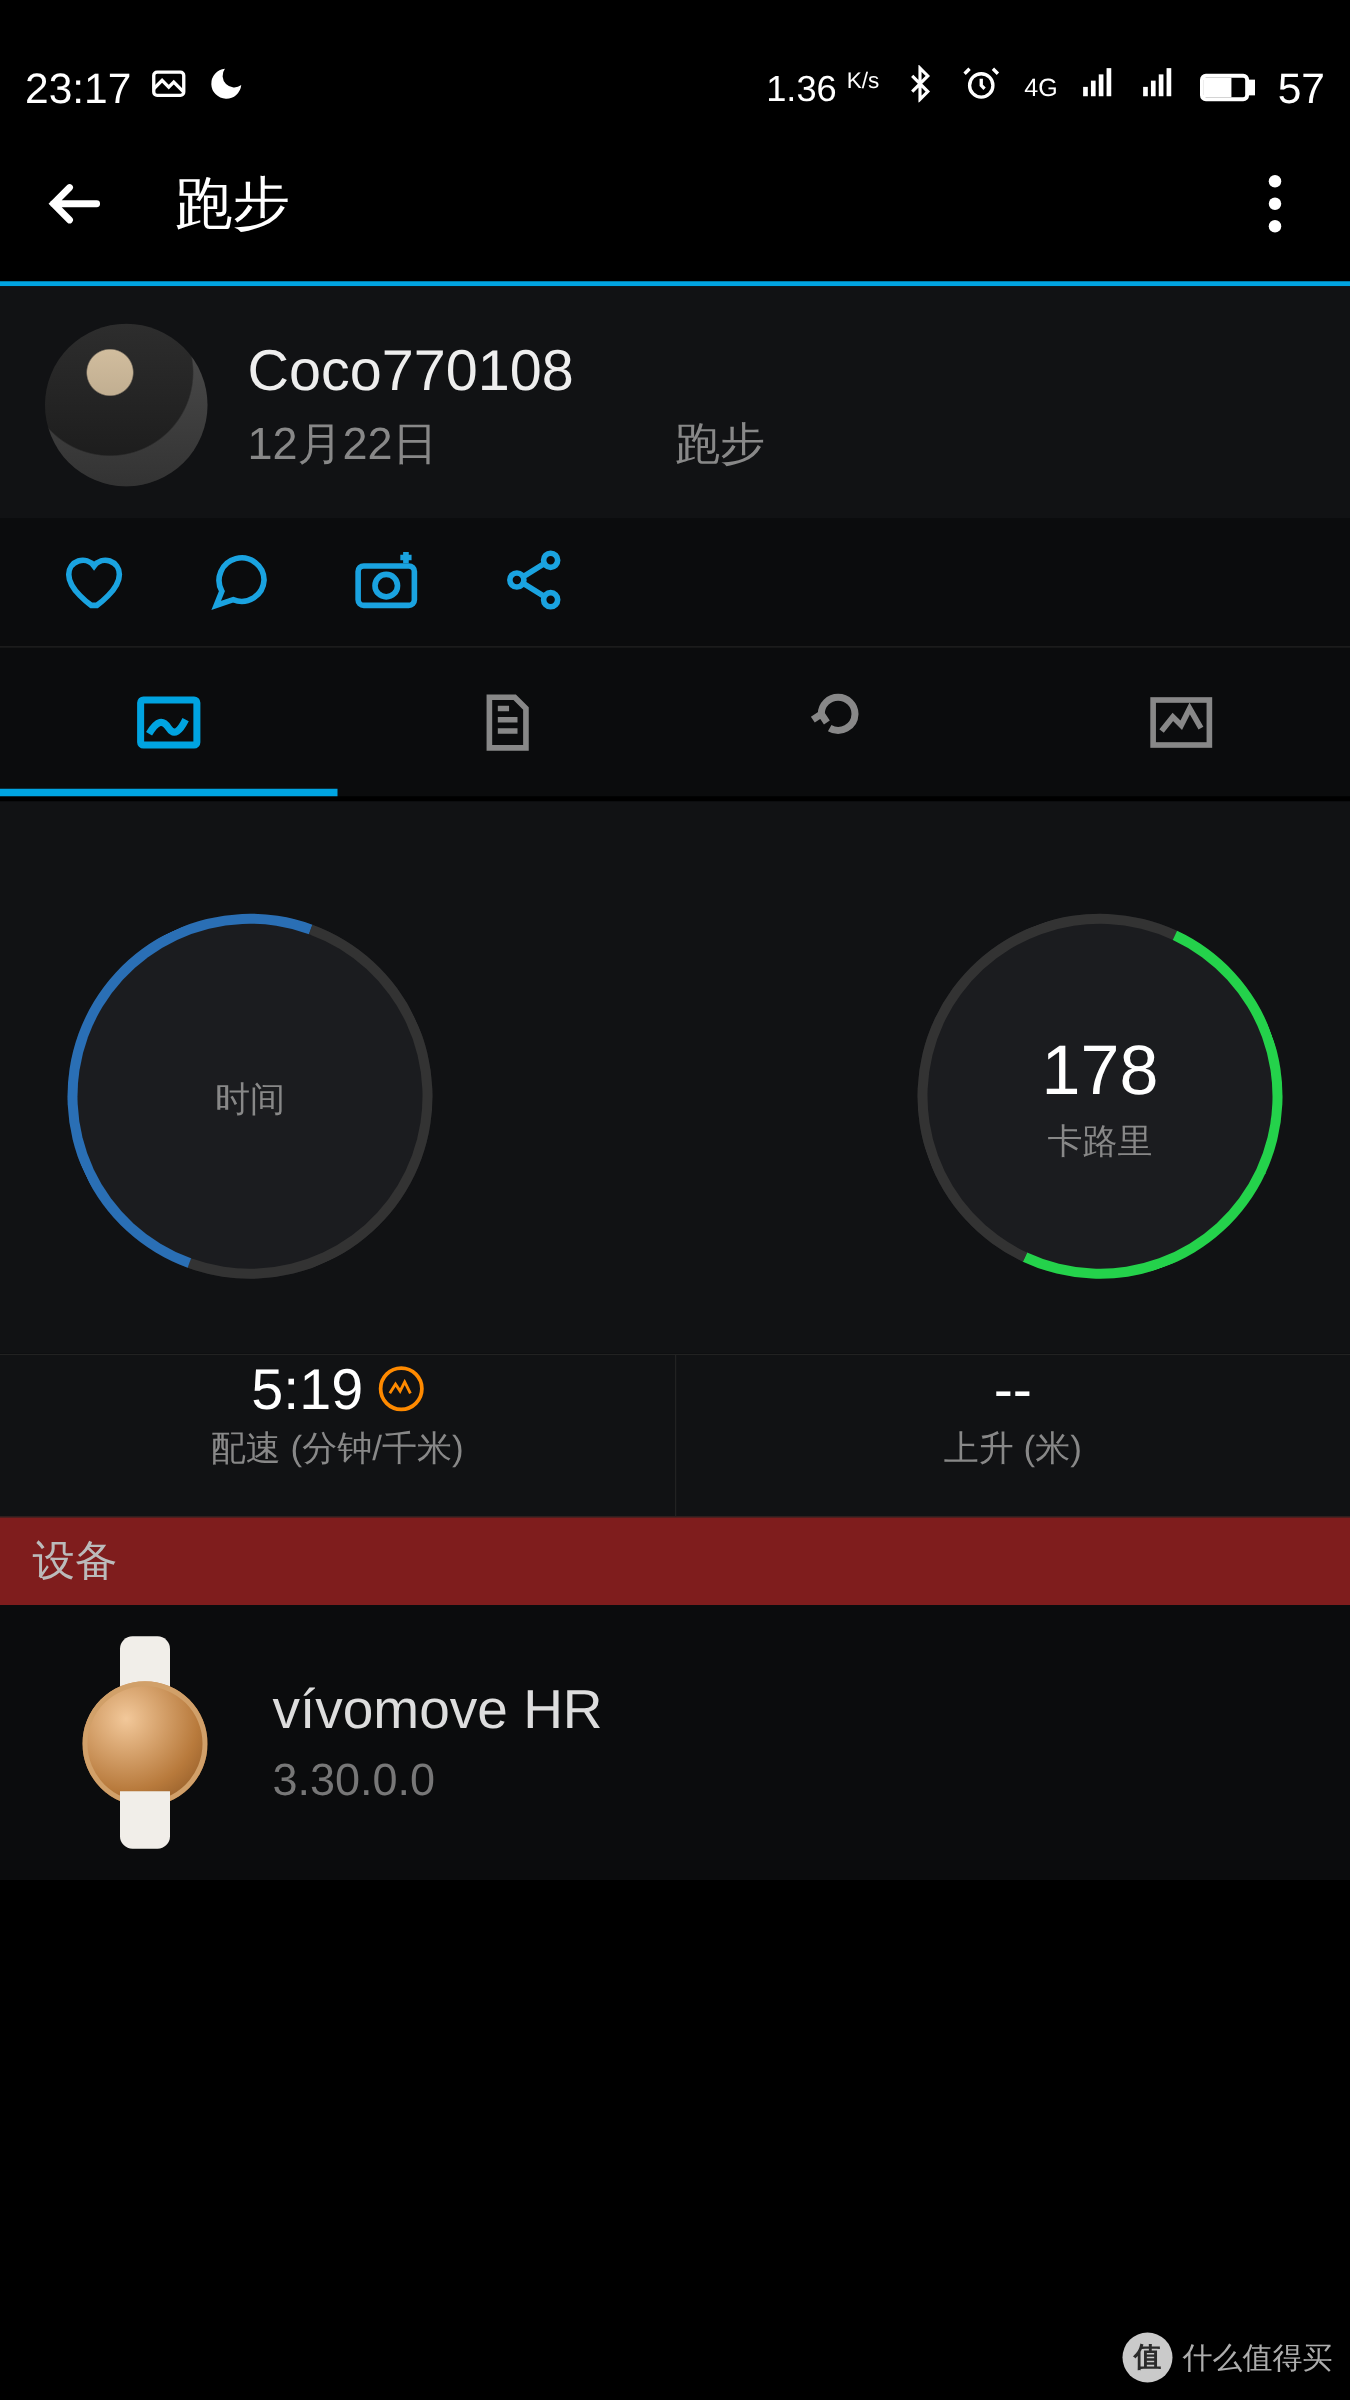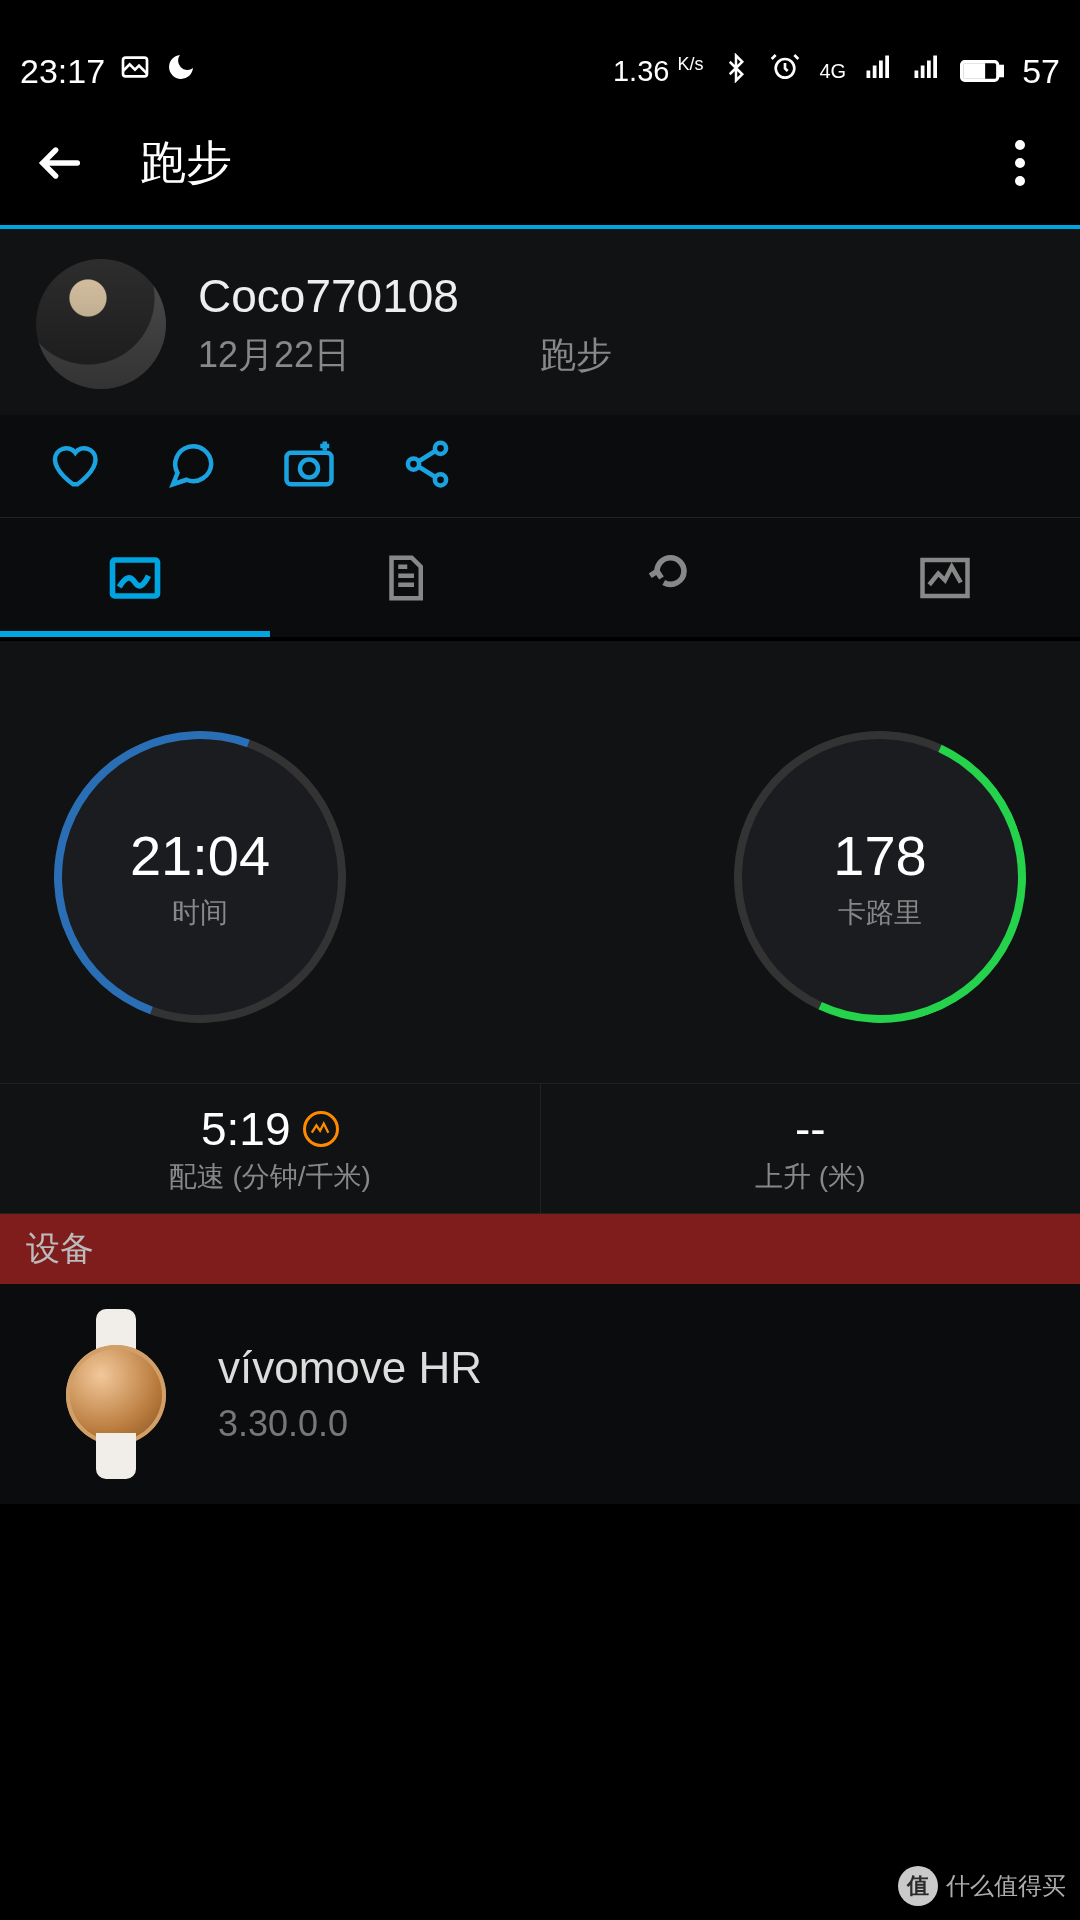--- a/index.html
+++ b/index.html
@@ -141,21 +141,21 @@
   .ring-label { font-size: 28px; color: #888; margin-top: 6px; }
   .ring-dist .ring-label { color: #ff8a00; font-size: 30px; }
 
   .metrics-row {
     display: flex;
     background: #111214;
     border-top: 1px solid #222;
     height: 130px;
   }
   .metric {
-    flex:1; display:flex; flex-direction:column; align-items:center; justify-content:center;
+    flex:1; display:flex; flex-direction:column; align-items:center; 
     border-right: 1px solid #222;
   }
   .metric:last-child { border-right: none; }
   .metric-value { font-size: 46px; display:flex; align-items:center; gap:12px; }
   .metric-label { font-size: 28px; color: #888; margin-top: 2px; }
   .pace-icon { width: 36px; height: 36px; border: 3px solid #ff8a00; border-radius: 50%; display:inline-flex; align-items:center; justify-content:center; }
   .pace-icon svg { width: 22px; height: 18px; }
 
   .section-header {
     background: #7f1d1d;
@@ -336,21 +336,20 @@
     <svg viewBox="0 0 24 24" fill="none" stroke="#888" stroke-width="2">
         <rect x="2" y="4" width="20" height="16"></rect>
         <path d="M5 15l4-5 3 3 3-6 4 7"></path>
       </svg>
   </div>
   <div class="tab-indicator"></div>
 </div>
 
 <div class="rings-area">
   <div class="ring ring-time">
-    <div class="ring-value">21:04</div>
     <div class="ring-label">时间</div>
   </div>
   <div class="ring ring-cal">
     <div class="ring-value">178</div>
     <div class="ring-label">卡路里</div>
   </div>
 </div>
 
 <div class="metrics-row">
   <div class="metric">

